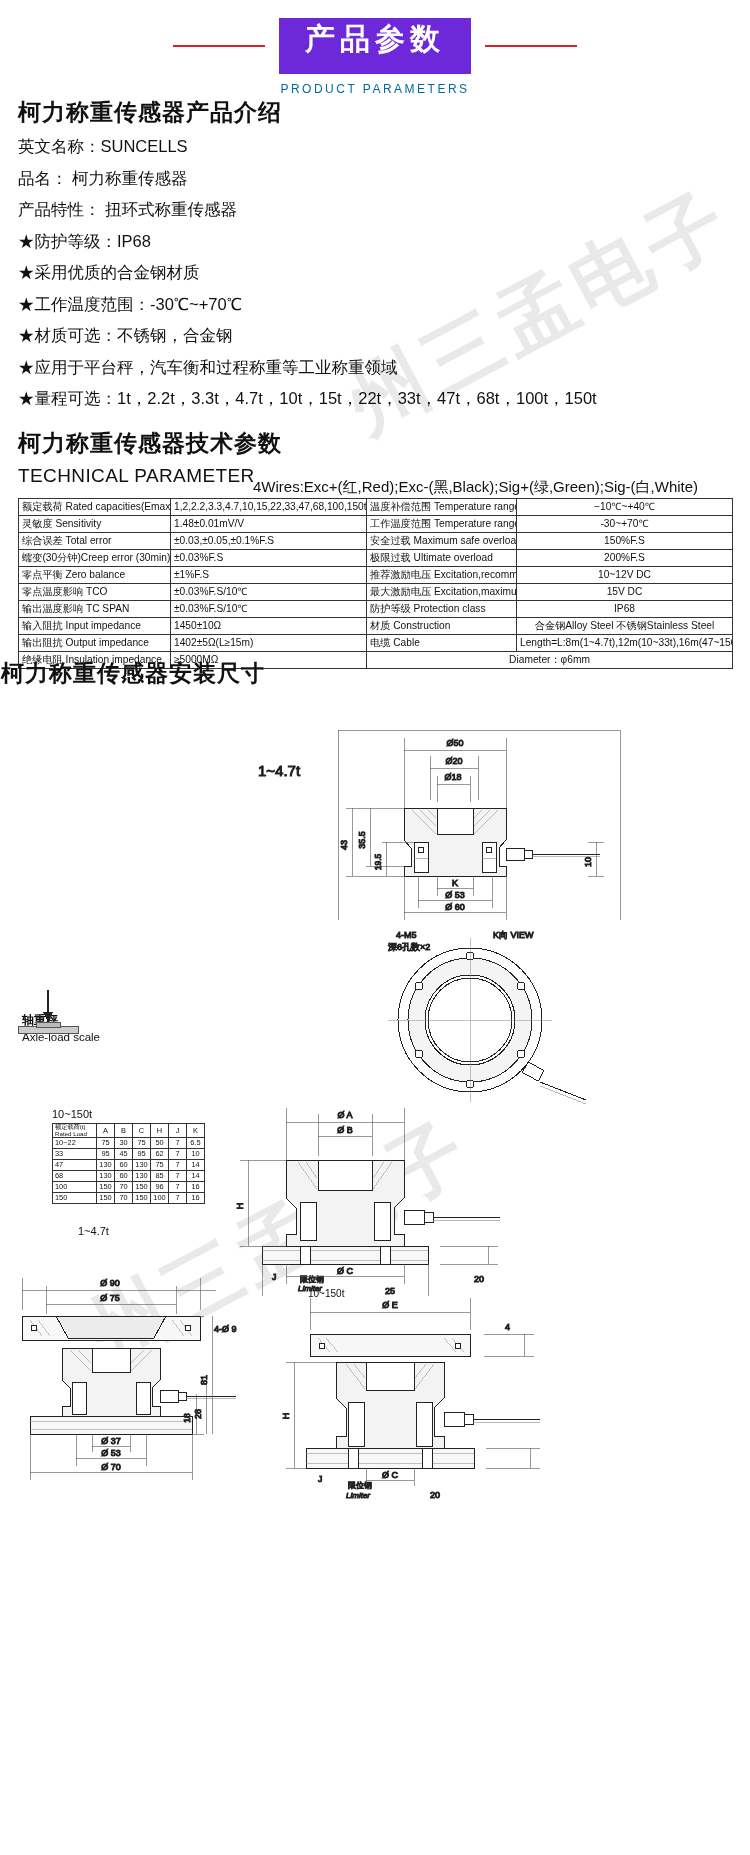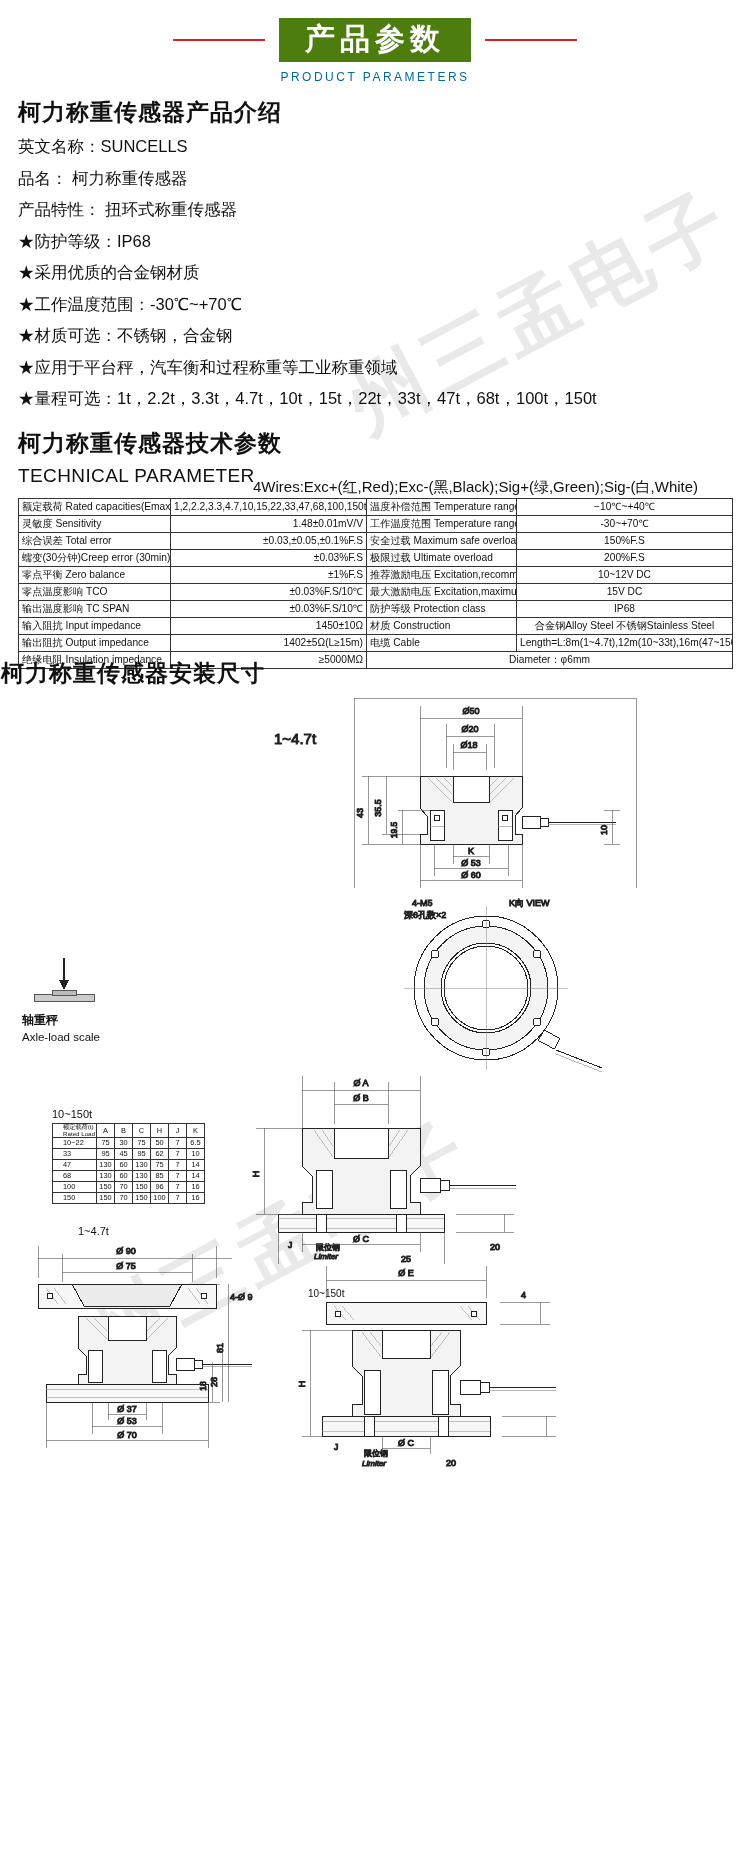--- a/index.html
+++ b/index.html
@@ -25,26 +25,26 @@
     align-items: center;
     justify-content: center;
     gap: 14px;
   }
   .header-rule {
     width: 92px;
     height: 2px;
     background: #d2232a;
   }
   .header-title {
-    background: #4d7c0f;
+    background: #6d28d9;
     color: #fff;
     font-size: 30px;
     font-weight: bold;
     letter-spacing: 5px;
-    padding: 6px 26px 8px;
+    padding: 6px 26px 20px;
     line-height: 1;
   }
   .header-sub {
     margin-top: 8px;
     font-size: 12px;
     letter-spacing: 2.5px;
     color: #0369a1;
   }
 
   
@@ -101,21 +101,21 @@
   table.tech td {
     border: 1px solid #333;
     font-size: 10.2px;
     padding: 1px 3px;
     line-height: 1.25;
     height: 17px;
     white-space: nowrap;
     overflow: hidden;
   }
   td.k   { width: 152px; }
-  td.v   { width: 196px; text-align: right; margin-left: 42px; }
+  td.v   { width: 196px; text-align: left; margin-left: 42px; }
   td.k2  { width: 150px; }
   td.v2  { width: 216px; text-align: center; }
   td.span2 { text-align: center; }
 
   
   .watermark {
     position: absolute;
     left: 0; top: 0;
     width: 750px; height: 1855px;
     pointer-events: none;
@@ -129,24 +129,23 @@
     white-space: nowrap;
     letter-spacing: 6px;
   }
   .wm1 { left: 330px; top: 260px; }
   .wm2 { left: 70px;  top: 1190px; }
 
   
   .drawings {
     position: absolute;
     left: 0;
-    top: 658px;
+    top: 690px;
     width: 750px;
     height: 1165px;
-    padding-left: 16px;
   }
   svg text { font-family: "Liberation Sans", sans-serif; }
 
   
   .axle-label {
     position: absolute;
     left: 22px;
     top: 1012px;
     font-size: 11.5px;
     line-height: 1.45;
@@ -162,21 +161,21 @@
   }
   table.load td, table.load th {
     border: 1px solid #333;
     font-size: 7.4px;
     text-align: center;
     padding: 0 1px;
     height: 11px;
     font-weight: normal;
     line-height: 1;
   }
-  table.load th:first-child, table.load td:first-child { width: 44px; text-align: left; padding-left: 10px;}
+  table.load th:first-child, table.load td:first-child { width: 44px; text-align: left; padding-left: 2px;}
   table.load th, table.load td { width: 18px; }
   .sub147 { position: absolute; left: 78px; top: 1225px; font-size: 11px; }
   .sub10150 { position: absolute; left: 308px; top: 1288px; font-size: 10px; }
 </style>
 </head>
 <body>
 
 <div class="header">
   <div class="header-main">
     <div class="header-rule"></div>

